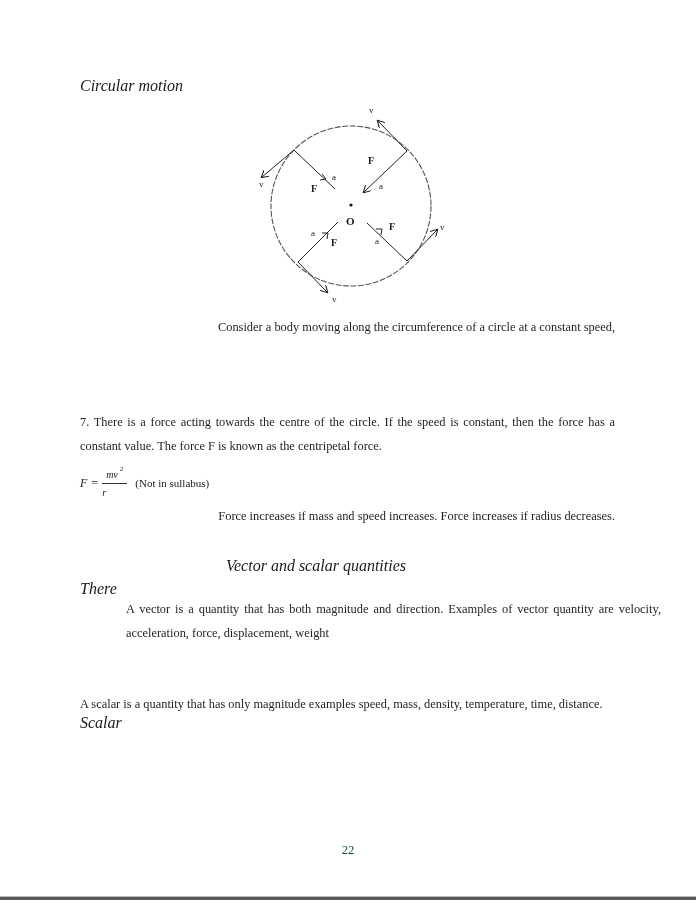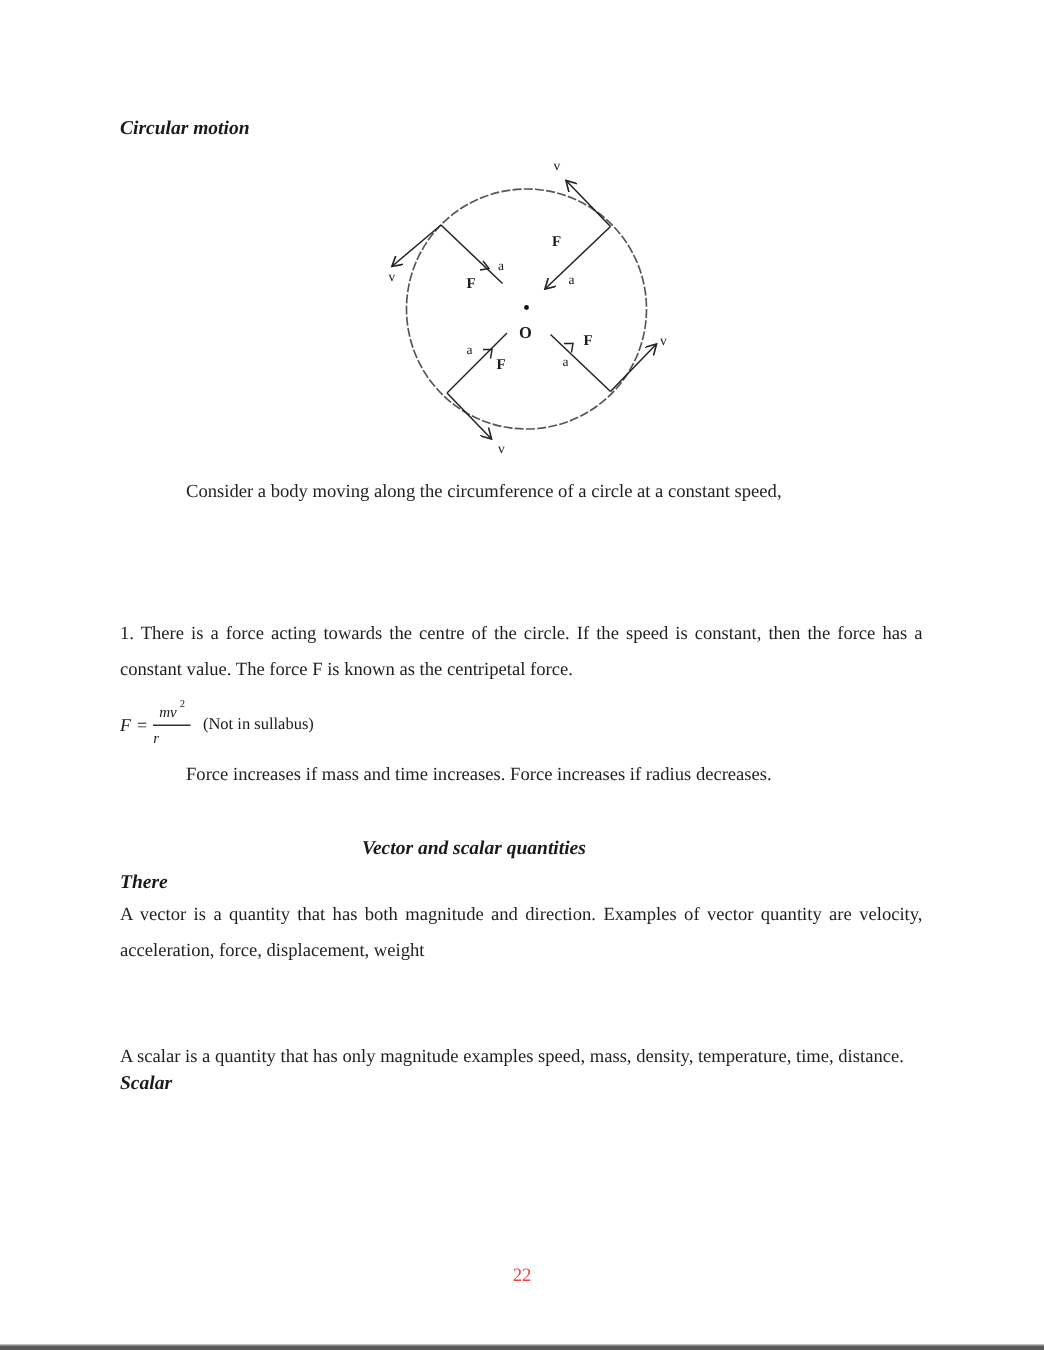--- a/index.html
+++ b/index.html
@@ -18,37 +18,36 @@
     .page {
       position: absolute;
       left: 0; top: 0;
       width: 696px;
       height: 897px;
       background: #ffffff;
     }
     .heading-italic {
       position: absolute;
       font-style: italic;
-      font-weight: bold;
-      font-size: 13px;
+      font-weight: normal;
+      font-size: 16px;
       color: #1a1a1a;
     }
     .para {
       position: absolute;
       left: 80px;
       width: 535px;
       font-size: 12.4px;
       line-height: 23.6px;
       text-align: justify;
       color: #1f1f1f;
     }
     .para.single {
-      text-align: left;
+      text-align: right;
       white-space: nowrap;
-      margin-left: 44px;
     }
     #diagram {
       position: absolute;
       left: 240px;
       top: 100px;
       width: 220px;
       height: 210px;
     }
     #diagram text {
       font-family: "Liberation Serif", serif;
@@ -97,21 +96,21 @@
     .formula .note {
       font-size: 11px;
     }
     .page-number {
       position: absolute;
       left: 0;
       width: 696px;
       top: 843px;
       text-align: center;
       font-size: 12.5px;
-      color: #ef4444;
+      color: #14532d;
     }
     .bottom-bar {
       position: absolute;
       left: 0;
       top: 896px;
       width: 696px;
       height: 4px;
       background: #5a5a5a;
       border-top: 1px solid #bdbdbd;
     }
@@ -168,39 +167,39 @@
       <path d="M376,229 L382,229 L381,235" fill="none" stroke="#222" stroke-width="1"></path>
       <text x="389" y="230" font-size="10" font-weight="bold">F</text>
       <text x="375" y="244" font-size="9" fill="#6b2a2a">a</text>
     </g>
   </svg>
 
   <div class="para single" style="top:316px;">Consider a body moving along the circumference of a circle at a constant speed,</div>
 
 
 
-  <div class="para" style="top:411px;">1. There is a force acting towards the centre of the circle. If the speed is constant, then the force has a constant value. The force F is known as the centripetal force.</div>
+  <div class="para" style="top:411px;">7. There is a force acting towards the centre of the circle. If the speed is constant, then the force has a constant value. The force F is known as the centripetal force.</div>
 
   <div class="formula">
     <span class="lhs">F</span>
     <span class="eq">=</span>
     <span class="frac">
       <span class="num"><span>mv</span><sup>2</sup></span>
       <span class="den">r</span>
     </span>
     <span class="note">(Not in sullabus)</span>
   </div>
 
-  <div class="para single" style="top:505px;">Force increases if mass and time increases. Force increases if radius decreases.</div>
+  <div class="para single" style="top:505px;">Force increases if mass and speed increases. Force increases if radius decreases.</div>
 
   <div class="heading-italic" style="left:0; width:632px; text-align:center; top:557px;">Vector and scalar quantities</div>
 
   <div class="heading-italic" style="left:80px; top:580px;">There</div>
 
-  <div class="para" style="top:598px;">A vector is a quantity that has both magnitude and direction. Examples of vector quantity are velocity, acceleration, force, displacement, weight</div>
+  <div class="para" style="top:598px;margin-left:46px;">A vector is a quantity that has both magnitude and direction. Examples of vector quantity are velocity, acceleration, force, displacement, weight</div>
 
   <div class="heading-italic" style="left:80px; top:714px;">Scalar</div>
 
   <div class="para" style="top:693px;">A scalar is a quantity that has only magnitude examples speed, mass, density, temperature, time, distance.</div>
 
   <div class="page-number">22</div>
 </div>
 
 <div class="bottom-bar"></div>
 

